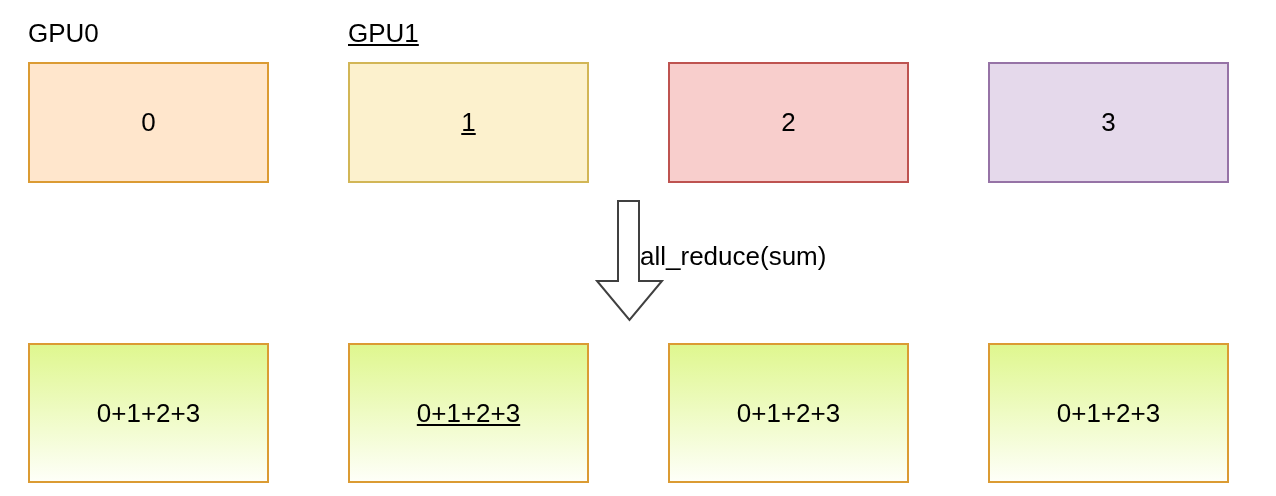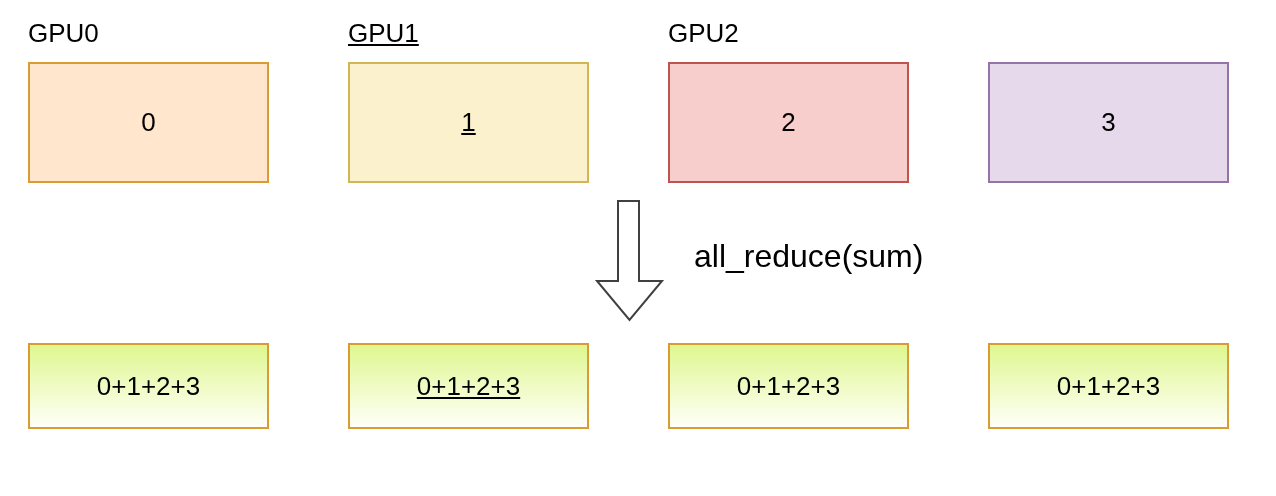--- a/index.html
+++ b/index.html
@@ -33,51 +33,50 @@
     align-items: center;
     justify-content: center;
     font-size: 26px;
   }
   .gpu-box {
     top: 62px;
     height: 121px;
   }
   .result-box {
     top: 343px;
-    height: 86px;
+    height: 140px;
     background: linear-gradient(to bottom, var(--grad-top, #dff78f), var(--grad-bottom, #fefff8));
   }
   .c0 { left: 28px; }
   .c1 { left: 348px; text-decoration: underline; }
   .c2 { left: 668px; }
   .c3 { left: 988px; }
   .arrow-svg {
     position: absolute;
     left: 590px;
     top: 196px;
     width: 80px;
     height: 132px;
   }
   .op-label {
     position: absolute;
-    left: 694px;
+    left: 640px;
     top: 241px;
-    font-size: 32px;
+    font-size: 26px;
     line-height: 30px;
     white-space: nowrap;
   }
 </style>
 </head>
 <body>
 
 <div class="canvas">
 
   <div class="gpu-label c0">GPU0</div>
   <div class="gpu-label c1">GPU1</div>
-  <div class="gpu-label c2">GPU2</div>
 
   <div class="box gpu-box c0" style="background-color: rgb(255, 230, 204); border-color: rgb(219, 155, 51);">
     <span>0</span>
   </div>
   <div class="box gpu-box c1" style="background-color: rgb(252, 241, 205); border-color: rgb(210, 182, 86);">
     <span>1</span>
   </div>
   <div class="box gpu-box c2" style="background-color: rgb(248, 206, 204); border-color: rgb(190, 83, 80);">
     <span>2</span>
   </div>

